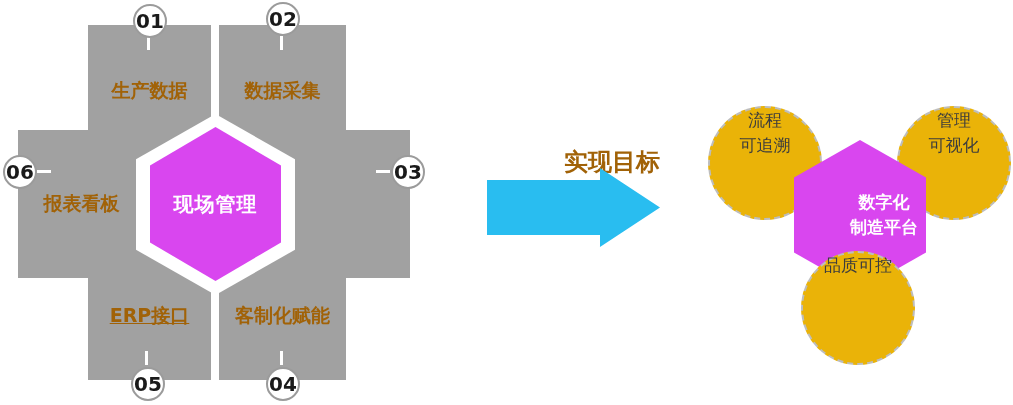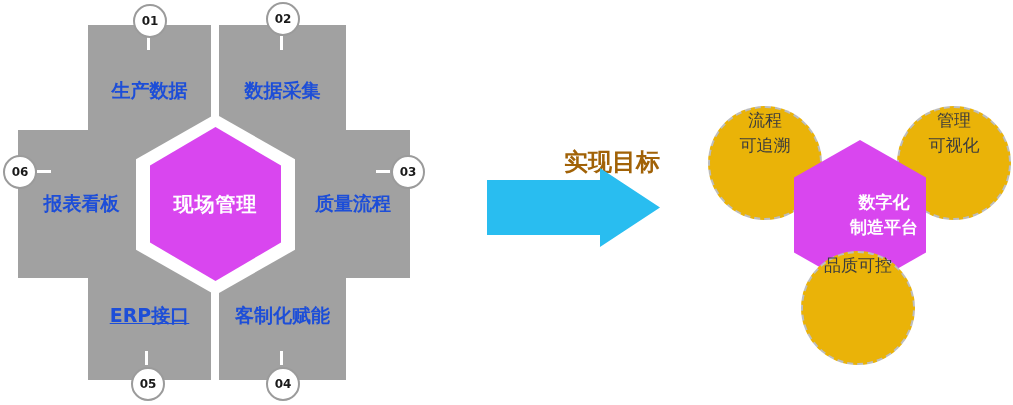--- a/index.html
+++ b/index.html
@@ -15,25 +15,25 @@
   .hex-blue {
     background: #d946ef; display: flex; flex-direction: column;
     align-items: center; justify-content: center;
     color: #fff; font-weight: bold; text-align: center;
   }
   .hex-left { font-size: 20px; letter-spacing: 1px; }
   .hex-right { font-size: 17px; line-height: 1.45; padding-left: 48px; }
   .num {
     width: 34px; height: 34px; border-radius: 50%; background: #fff;
     border: 2px solid #9b9b9b; display: flex; align-items: center; justify-content: center;
-    font-size: 12px; font-weight: bold; color: #1a1a1a;
+    font-size: 20px; font-weight: bold; color: #1a1a1a;
   }
   .blabel {
     display: flex; align-items: center; justify-content: center;
-    font-size: 19px; font-weight: bold; color: #1d4ed8; white-space: nowrap;
+    font-size: 19px; font-weight: bold; color: #a16207; white-space: nowrap;
   }
   .tick { background: #fff; }
   .dcirc {
     width: 114px; height: 114px; border-radius: 50%; background: #eab308;
     border: 2px dashed #bdbdbd; display: flex; flex-direction: column;
     align-items: center; justify-content: flex-start;
     font-size: 17px; color: #3d3d3d; text-align: center; line-height: 1.45;
   }
   .arrow {
     background: #29bdf0;
@@ -100,21 +100,20 @@
   <div class="abs tick p-t5"></div>
   <div class="abs tick p-t6"></div>
 
   <div class="abs hex hex-white p-hexw"></div>
   <div class="abs hex hex-blue hex-left p-hexb">
     <span>现场管理</span>
   </div>
 
   <div class="abs blabel p-l1">生产数据</div>
   <div class="abs blabel p-l2">数据采集</div>
-  <div class="abs blabel p-l3">质量流程</div>
   <div class="abs blabel p-l4">客制化赋能</div>
   <div class="abs blabel p-l5">ERP接口</div>
   <div class="abs blabel p-l6">报表看板</div>
 
   <div class="abs num p-n1">01</div>
   <div class="abs num p-n2">02</div>
   <div class="abs num p-n3">03</div>
   <div class="abs num p-n4">04</div>
   <div class="abs num p-n5">05</div>
   <div class="abs num p-n6">06</div>

